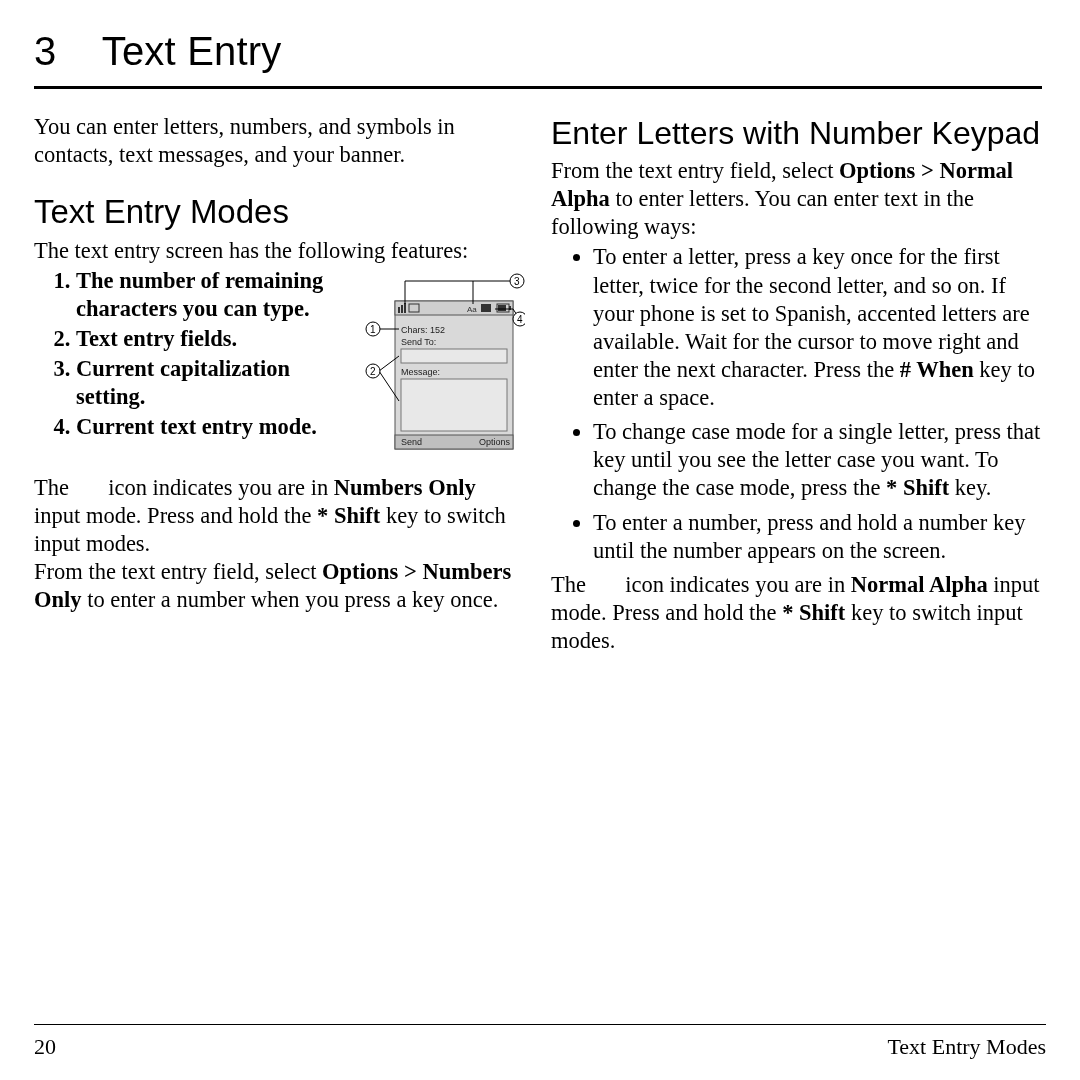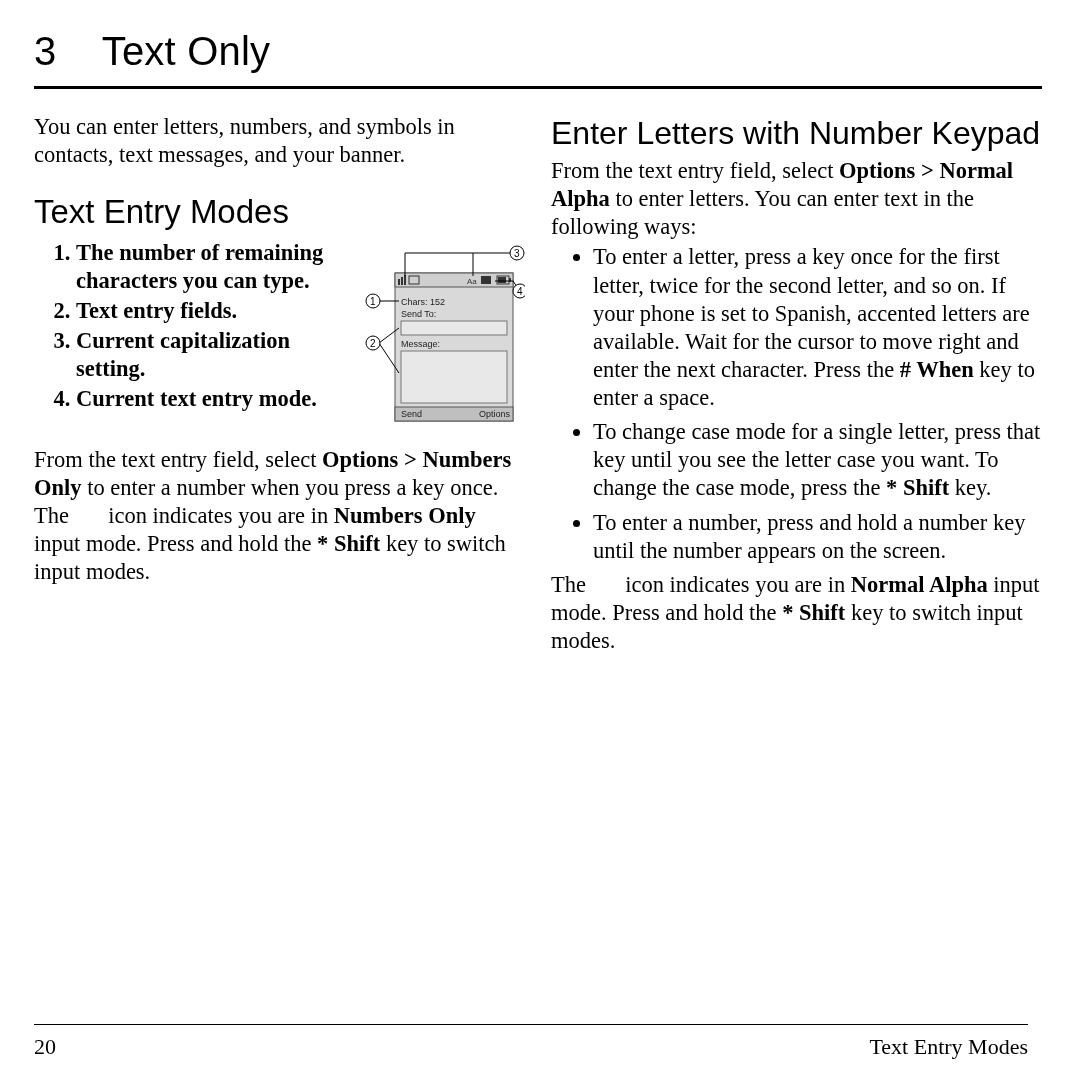--- a/index.html
+++ b/index.html
@@ -53,42 +53,43 @@
   ul.bullets {
     list-style: disc;
     padding-left: 42px;
     margin: 2px 0 4px 0;
   }
   ul.bullets li { margin: 2px 0 6px 0; }
   .bold { font-weight: bold; }
   .iconspan { display: inline-block; width: 28px; }
   .footer {
     position: absolute;
-    left: 34px; right: 52px; bottom: 20px;
+    left: 34px; right: 34px; bottom: 20px;
     border-top: 1.5px solid #000;
     padding-top: 8px;
     display: flex;
     justify-content: space-between;
     font-size: 22px;
   }
   
   .diag { width: 180px; height: 190px; }
 </style>
 </head>
 <body>
 
 <h1 class="chapter-title">
-  <span>3</span>&nbsp;&nbsp;&nbsp;&nbsp;<span>Text Only</span>
+  <span>3</span>&nbsp;&nbsp;&nbsp;&nbsp;<span>Text Entry</span>
 </h1>
 
 <div class="cols">
   <div class="col">
     <p class="intro">You can enter letters, numbers, and symbols in contacts, text messages, and your banner.</p>
 
     <h2 class="h2">Text Entry Modes</h2>
+    <p>The text entry screen has the following features:</p>
 
     <div class="features-wrap">
       <div class="phone-fig">
         <svg class="diag" viewBox="0 0 180 190">
 
           <rect x="50" y="30" width="118" height="148" fill="#d9d9d9" stroke="#555"></rect>
 
           <rect x="50" y="30" width="118" height="14" fill="#cfcfcf" stroke="#555"></rect>
 
           <rect x="53" y="36" width="2" height="6" fill="#333"></rect>
@@ -139,22 +140,22 @@
 
       <ol class="features">
         <li>The number of remaining characters you can type.</li>
         <li>Text entry fields.</li>
         <li>Current capitalization setting.</li>
         <li>Current text entry mode.</li>
       </ol>
     </div>
 
 
+    <p><span>The </span><span class="iconspan"></span><span> icon indicates you are in </span><span class="bold">Numbers Only</span><span> input mode. Press and hold the </span><span class="bold">* Shift</span><span> key to switch input modes.</span></p>
     <p><span>From the text entry field, select </span><span class="bold">Options &gt; Numbers Only</span><span> to enter a number when you press a key once.</span></p>
-    <p><span>The </span><span class="iconspan"></span><span> icon indicates you are in </span><span class="bold">Numbers Only</span><span> input mode. Press and hold the </span><span class="bold">* Shift</span><span> key to switch input modes.</span></p>
   </div>
 
   <div class="col">
     <h3 class="h3" style="margin-top:0">Enter Letters with Number Keypad</h3>
     <p><span>From the text entry field, select </span><span class="bold">Options &gt; Normal Alpha</span><span> to enter letters. You can enter text in the following ways:</span></p>
     <ul class="bullets">
       <li><span>To enter a letter, press a key once for the first letter, twice for the second letter, and so on. If your phone is set to Spanish, accented letters are available. Wait for the cursor to move right and enter the next character. Press the </span><span class="bold"># When</span><span> key to enter a space.</span></li>
       <li><span>To change case mode for a single letter, press that key until you see the letter case you want. To change the case mode, press the </span><span class="bold">* Shift</span><span> key.</span></li>
       <li>To enter a number, press and hold a number key until the number appears on the screen.</li>
     </ul>

